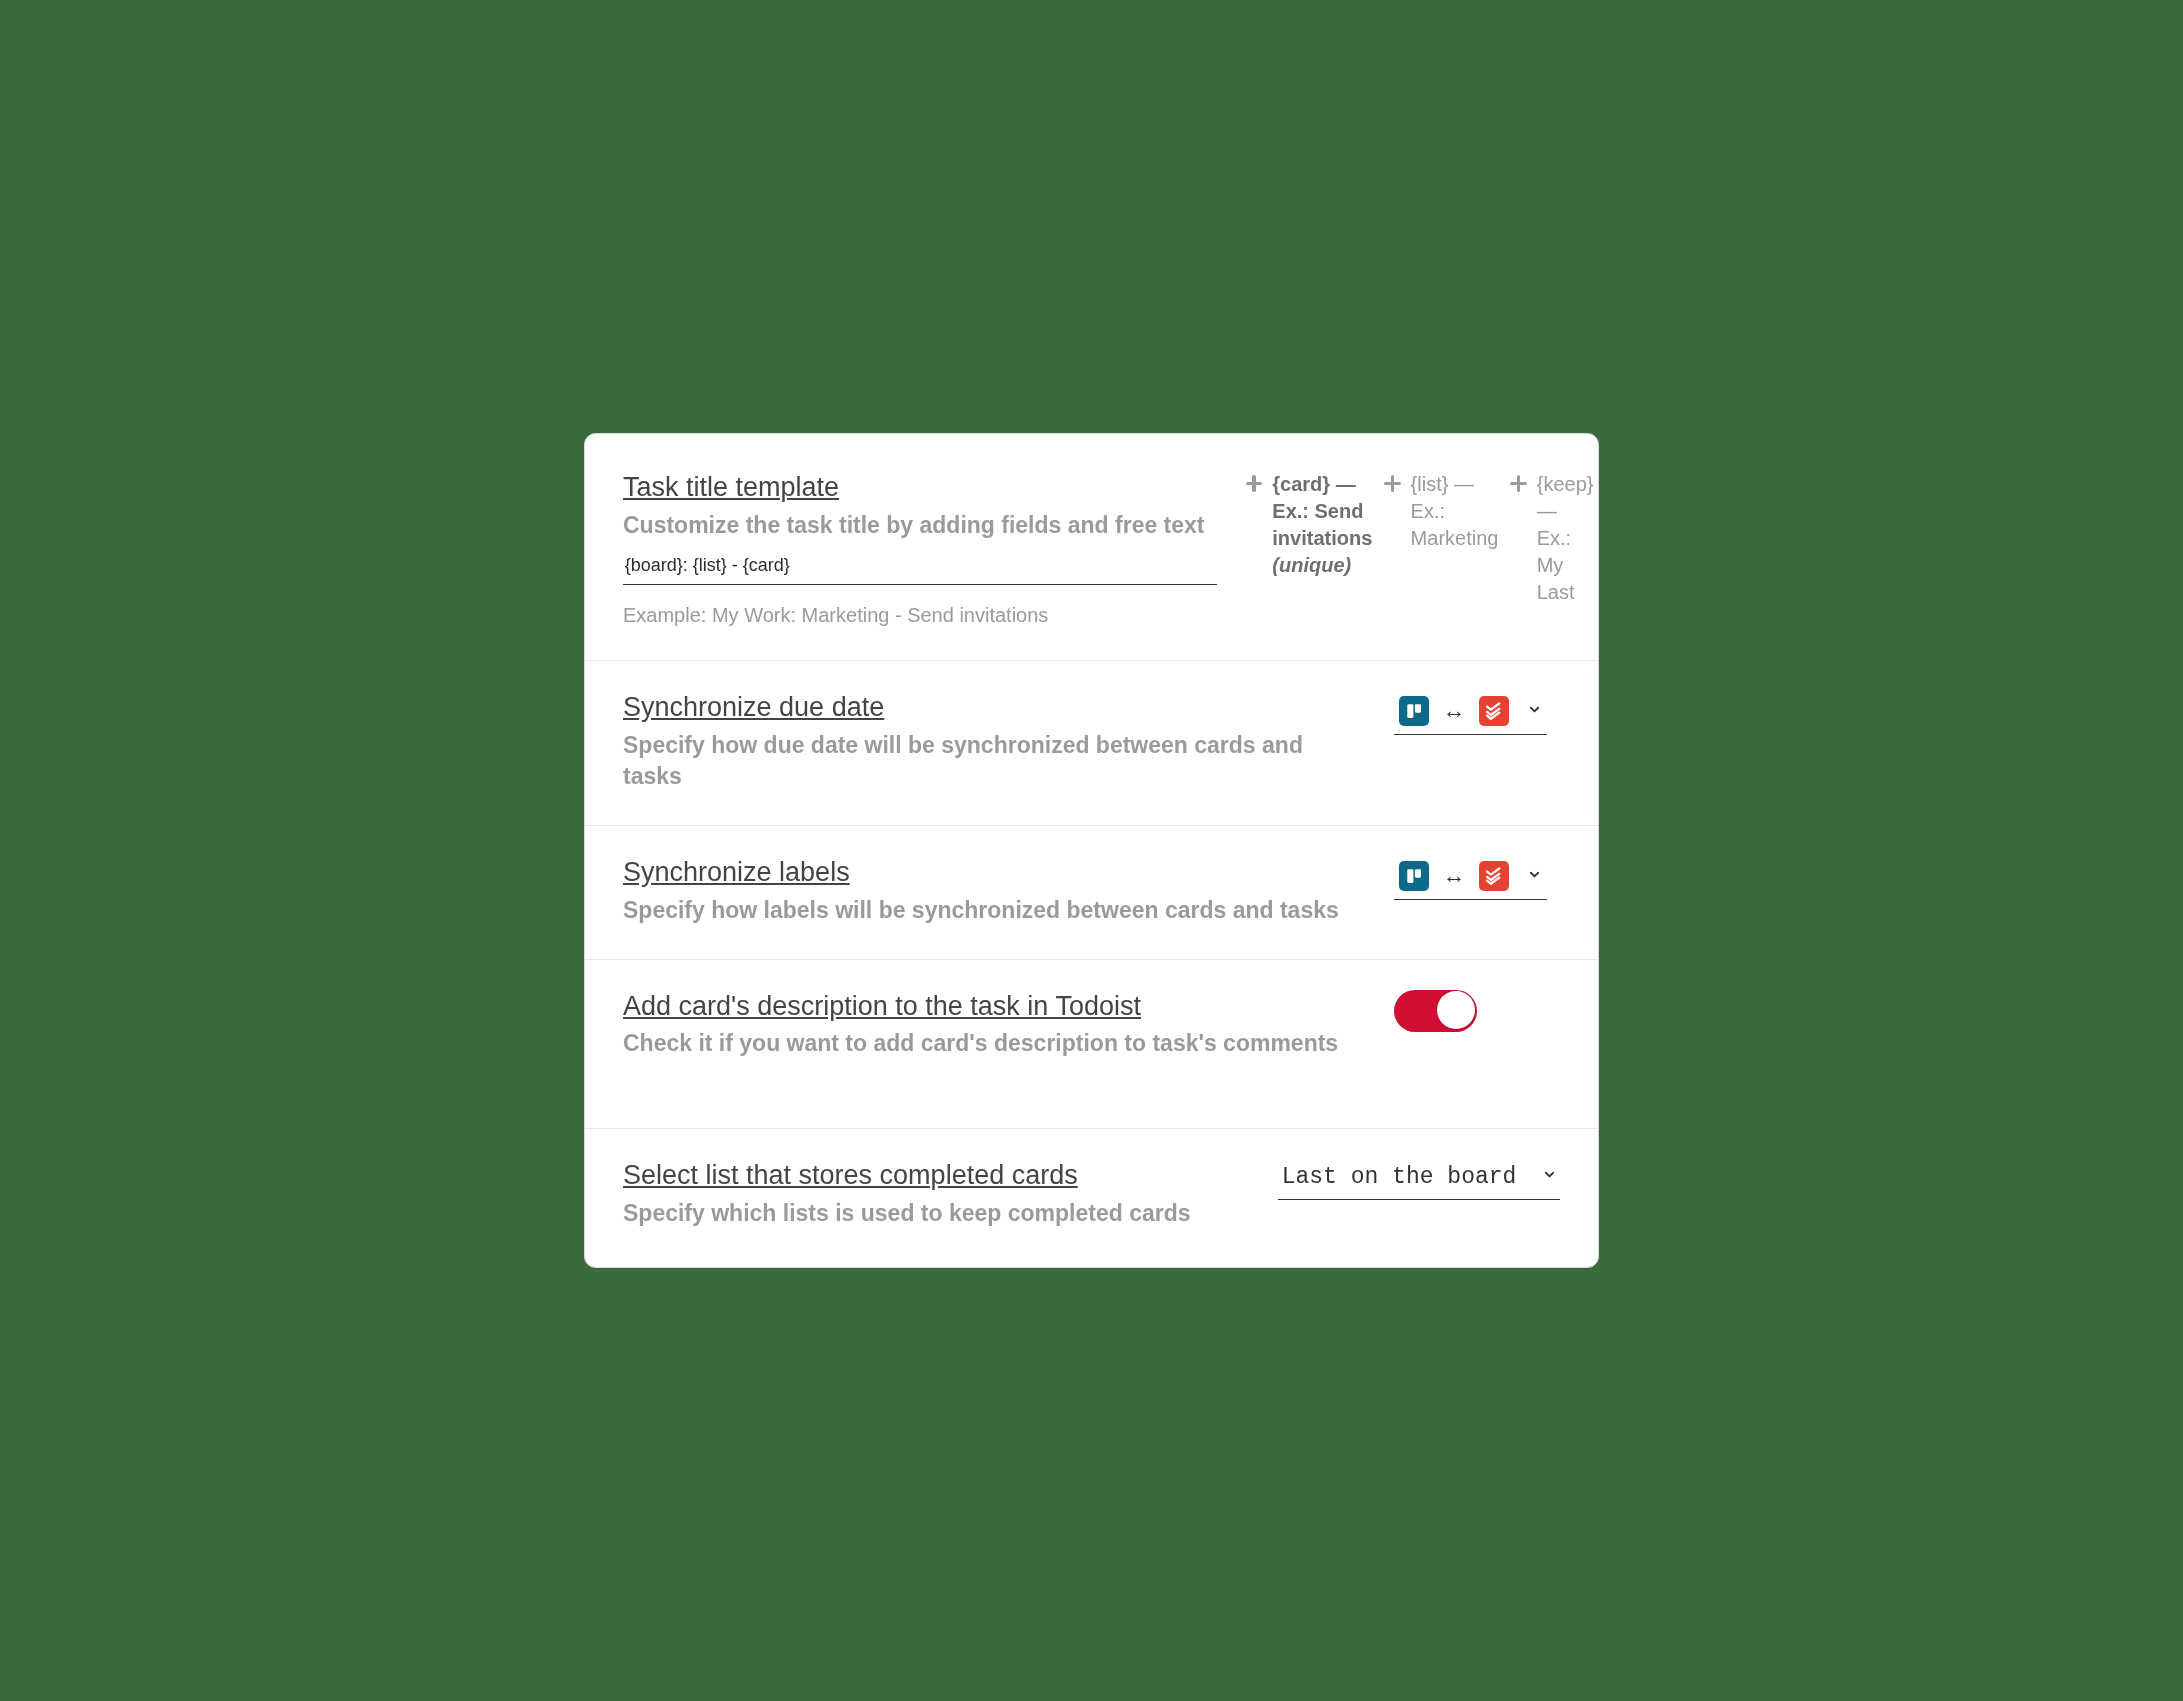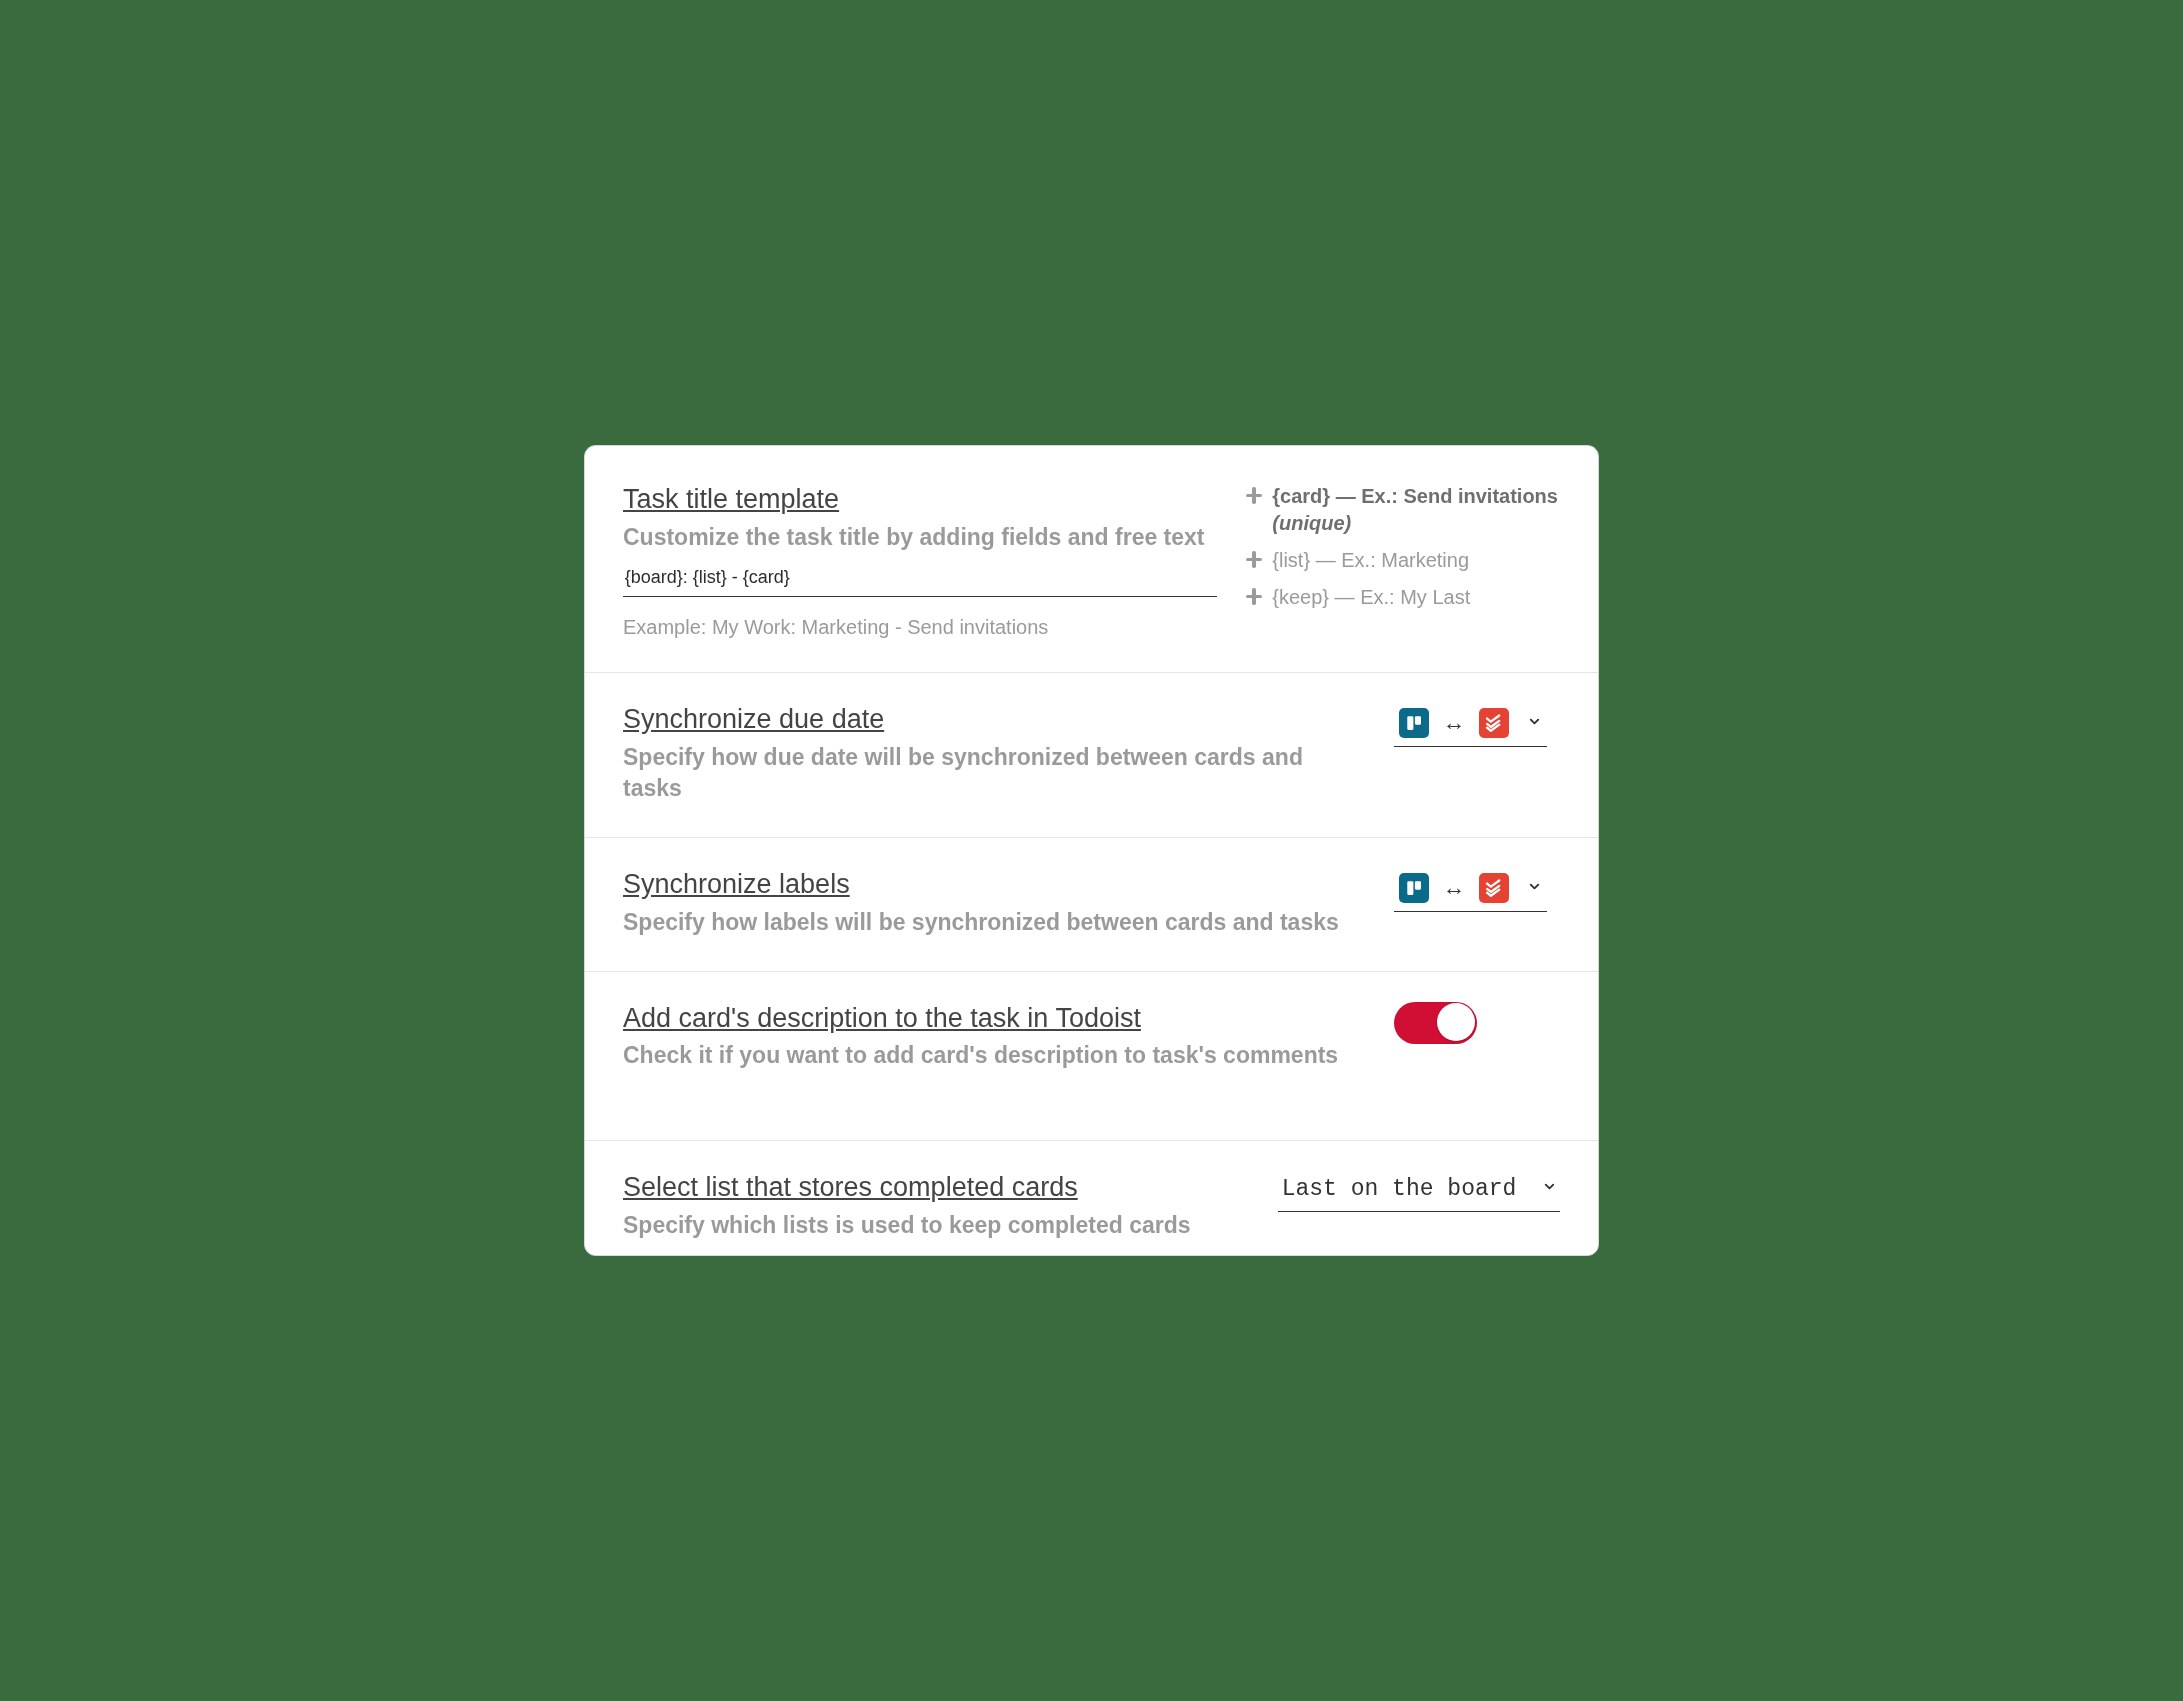--- a/index.html
+++ b/index.html
@@ -38,21 +38,21 @@
     box-sizing:border-box;
   }
   .section{
     padding:30px 38px 33px 38px;
     display:flex;
     gap:30px;
     align-items:flex-start;
     border-top:0.8px solid var(--divider);
   }
   .section:first-child{border-top:none;padding-top:37px;}
-  .section:last-child{padding-bottom:14px;margin-top:36px;}
+  .section:last-child{padding-bottom:38px;margin-top:36px;}
   .left{flex:1 1 auto; min-width:0;}
   .right{
     flex:0 0 auto;
     min-width:166px;
     max-width:316px;
   }
   .title{
     font-size:27px;
     font-weight:400;
     color:var(--title);
@@ -79,21 +79,20 @@
     font-family:inherit;
   }
   .example{
     margin-top:19px;
     font-size:20px;
     color:var(--hint);
   }
   
   .tokens{
     display:flex;
-    flex-direction:column;
     gap:10px;
   }
   .token{
     display:flex;
     align-items:flex-start;
     gap:8.3px;
     font-size:20px;
     color:var(--hint);
     line-height:1.35;
     cursor:pointer;

